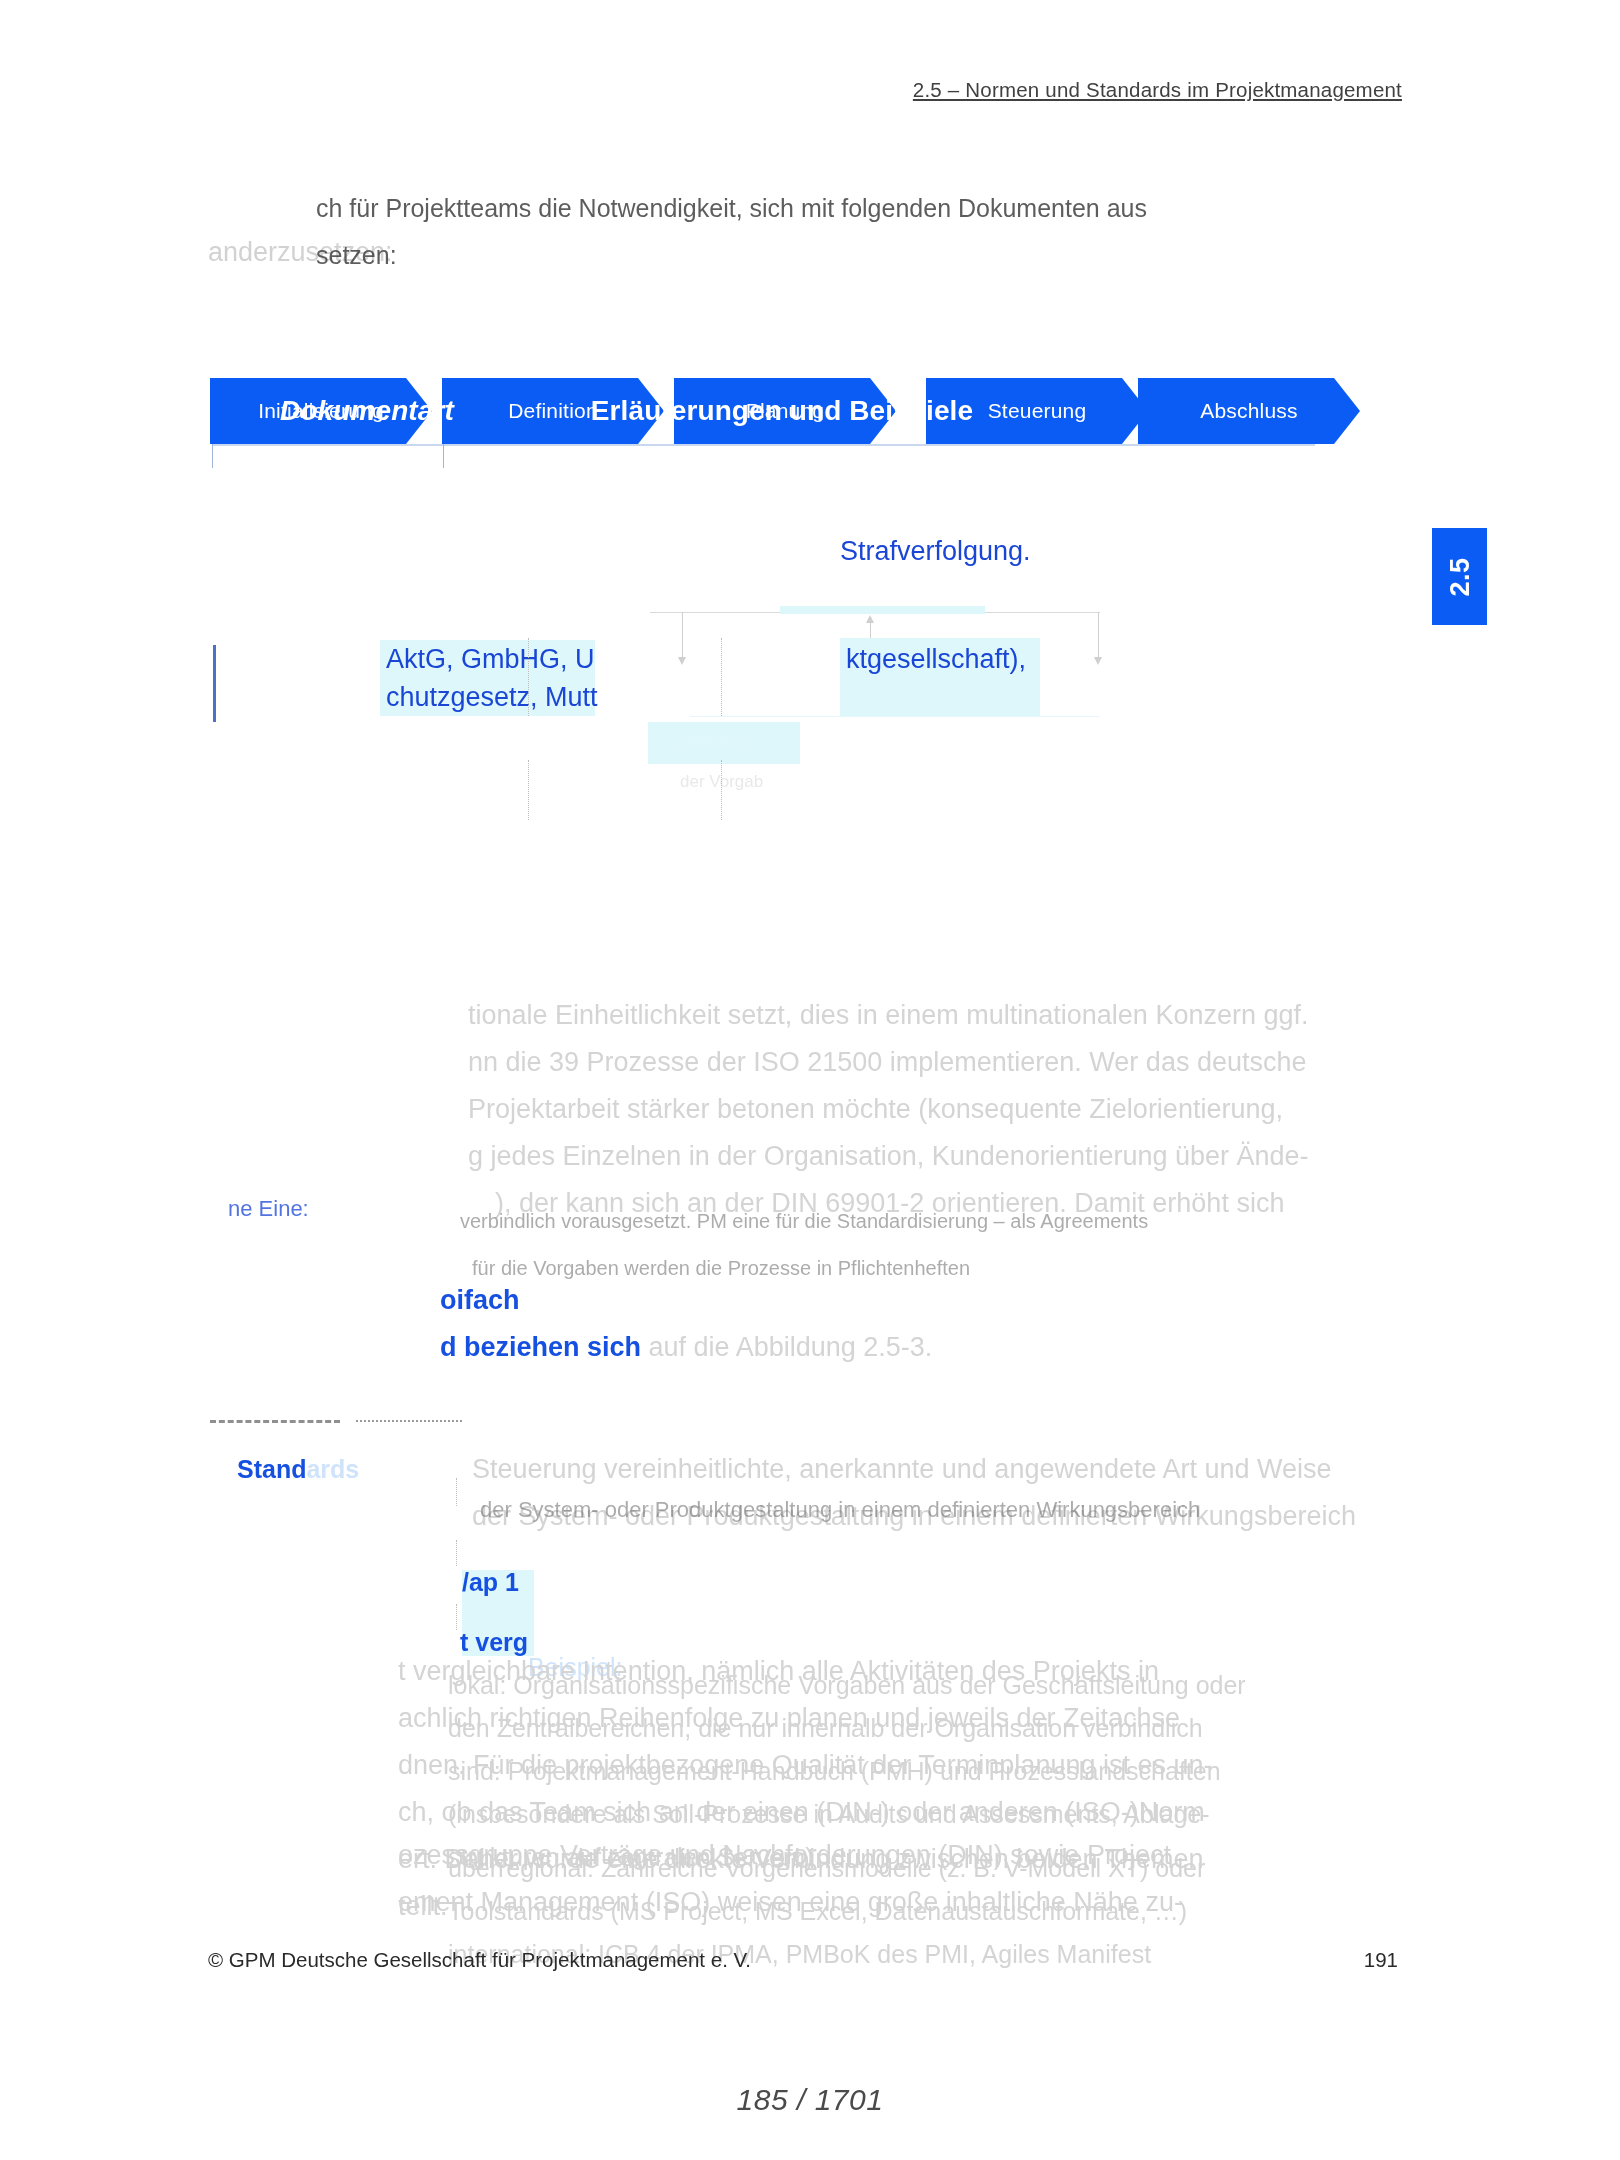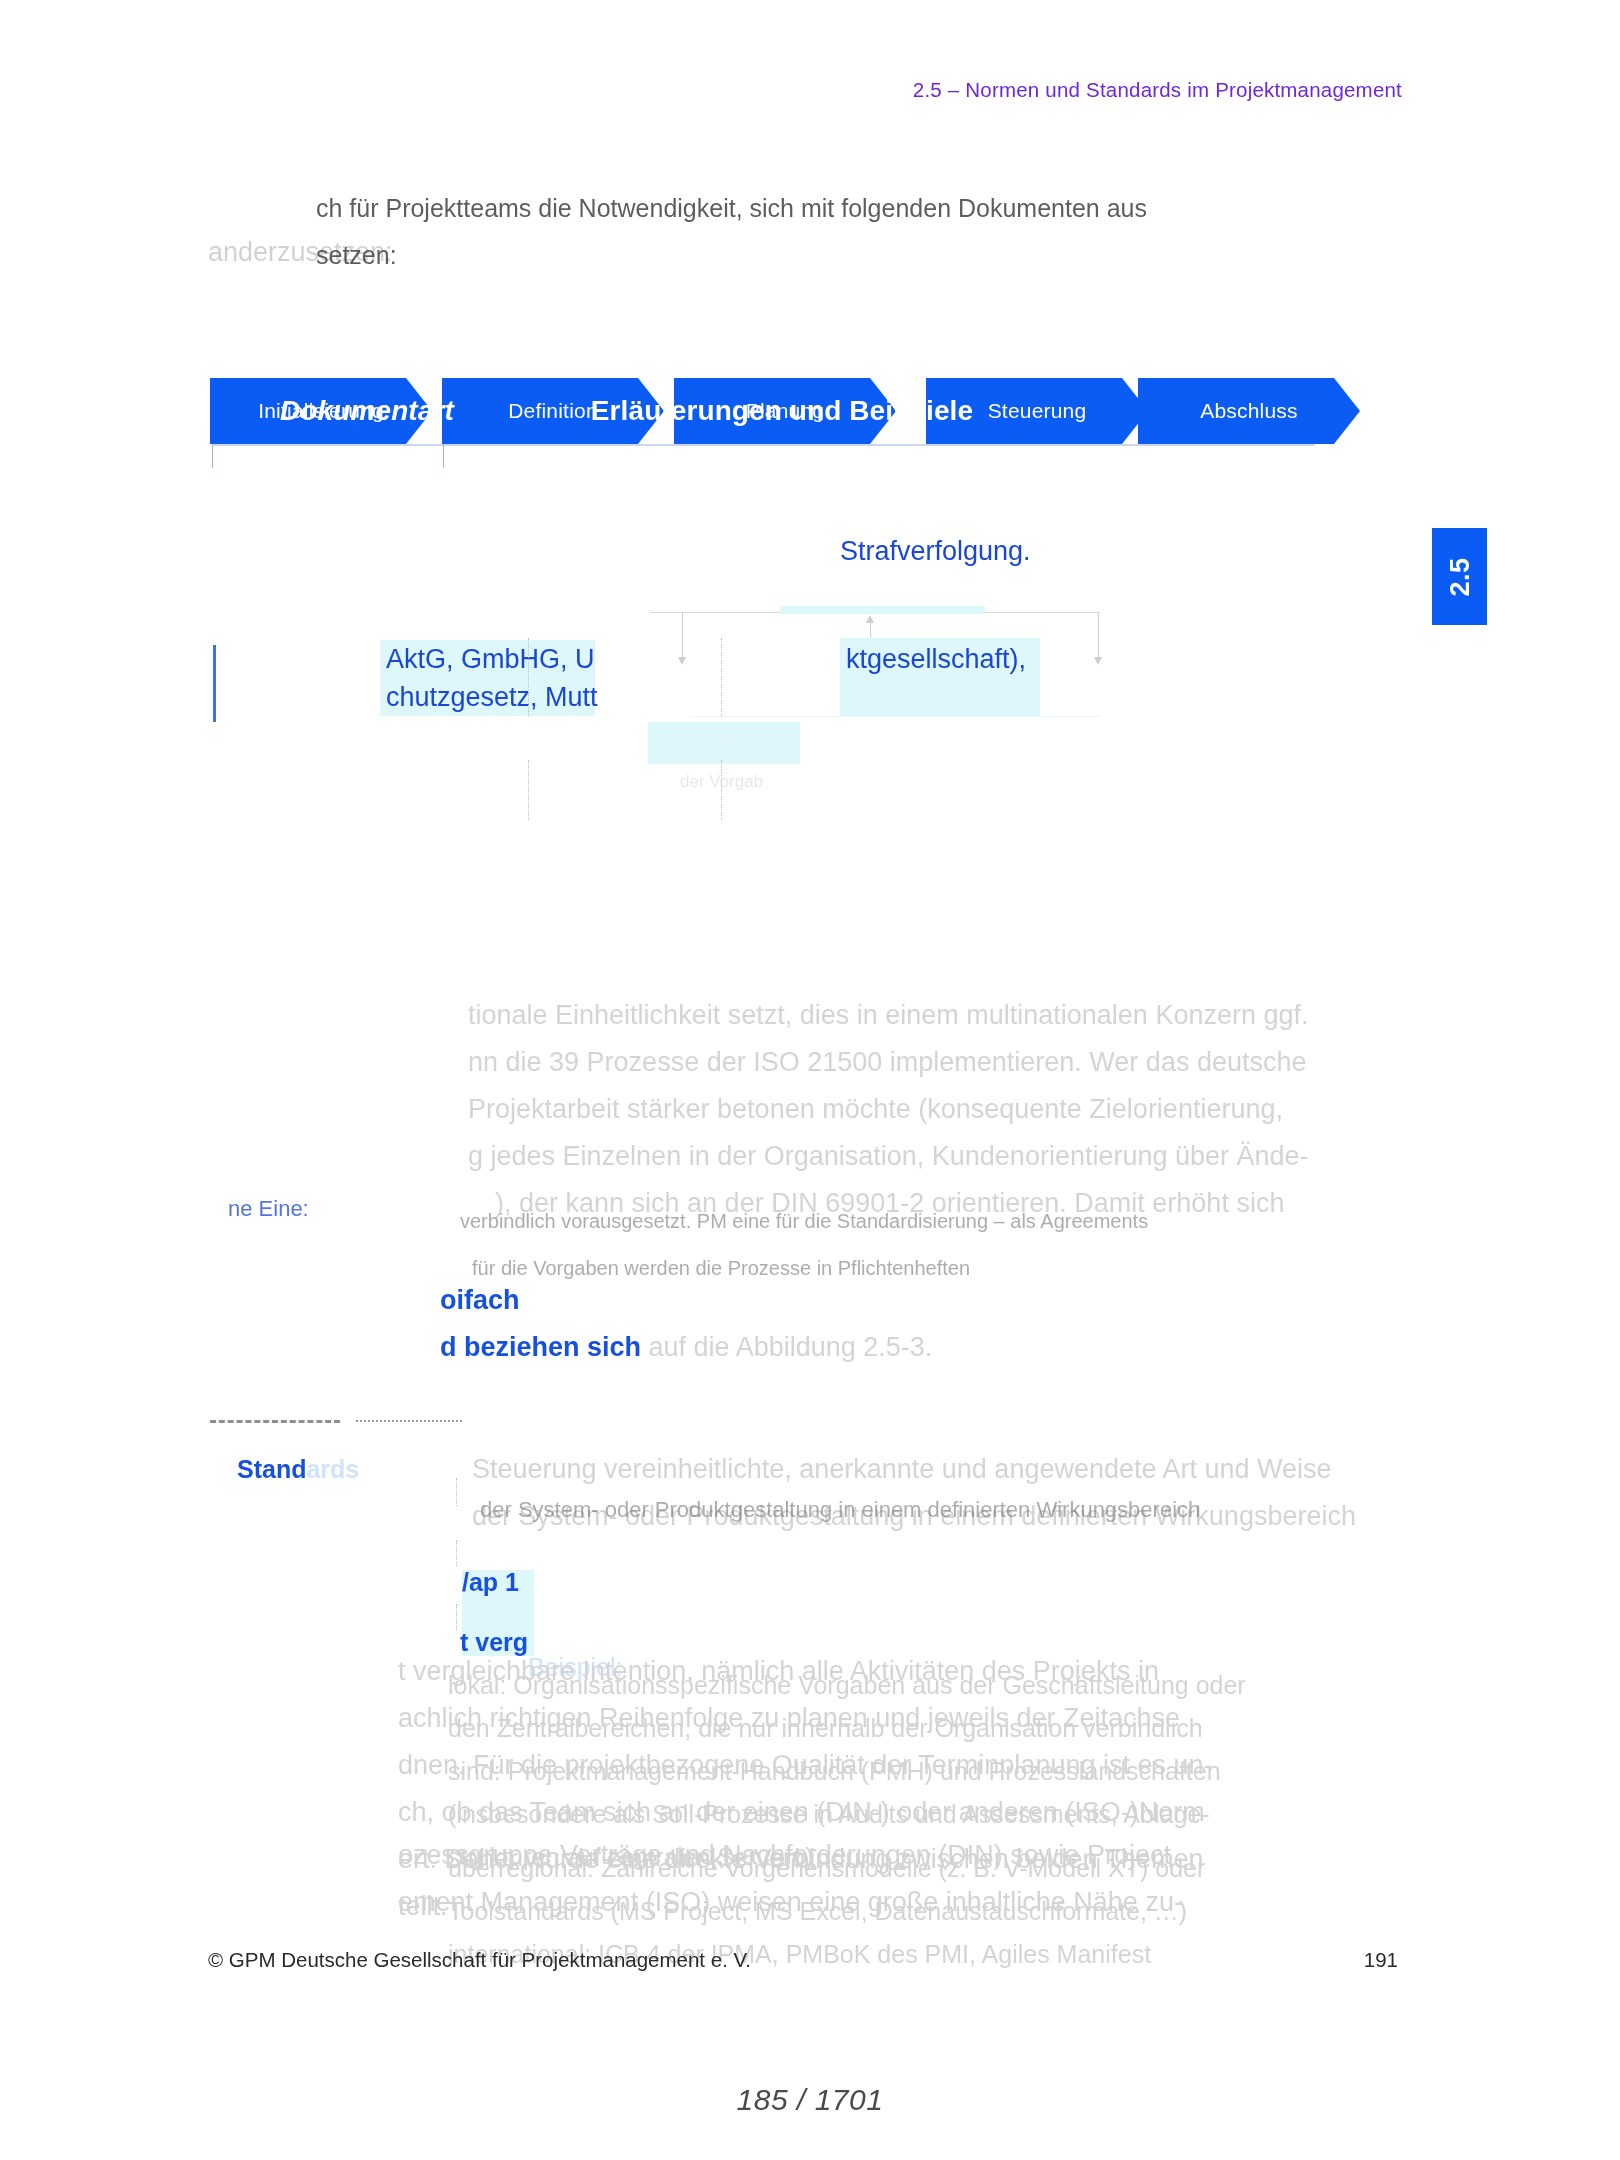--- a/index.html
+++ b/index.html
@@ -16,22 +16,23 @@
   #reader{position:absolute;inset:0;background:#ffffff;}
 
   #page-sheet{
     position:absolute;left:0;top:0;width:1620px;height:2040px;
     background:#fff;overflow:hidden;
   }
 
   
   .running-head{
     position:absolute;right:218px;top:78px;
-    font-size:20.5px;color:#6d28d9;letter-spacing:.2px;
+    font-size:20.5px;color:#404040;letter-spacing:.2px;
     white-space:nowrap;
+    text-decoration:underline;
   }
 
   
   .ghost-top{
     position:absolute;left:208px;top:182px;width:1180px;
     font-size:27px;line-height:47px;color:#d2d2d2;white-space:nowrap;
   }
   .ghost-top .l2{position:absolute;left:0;top:47px;}
   
   .ghost-top-over{

